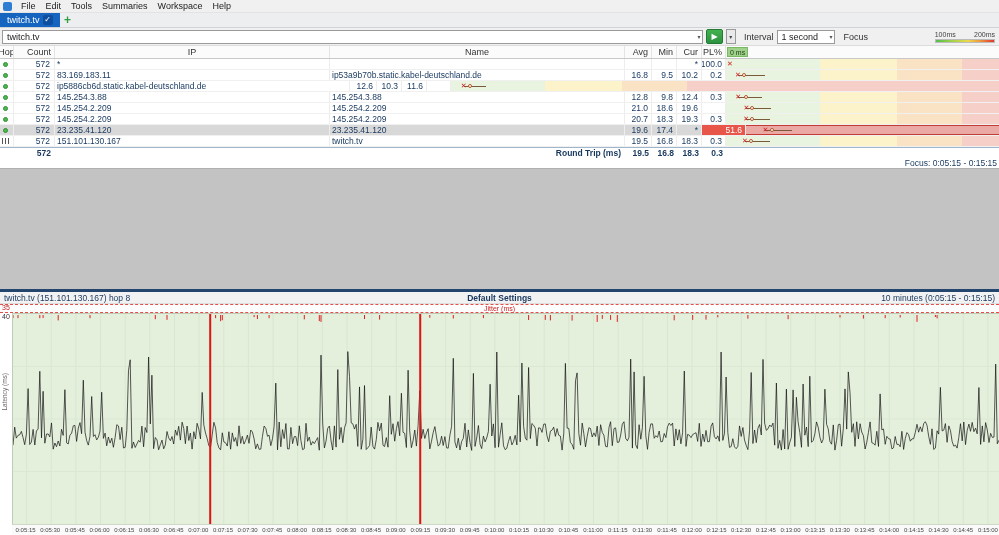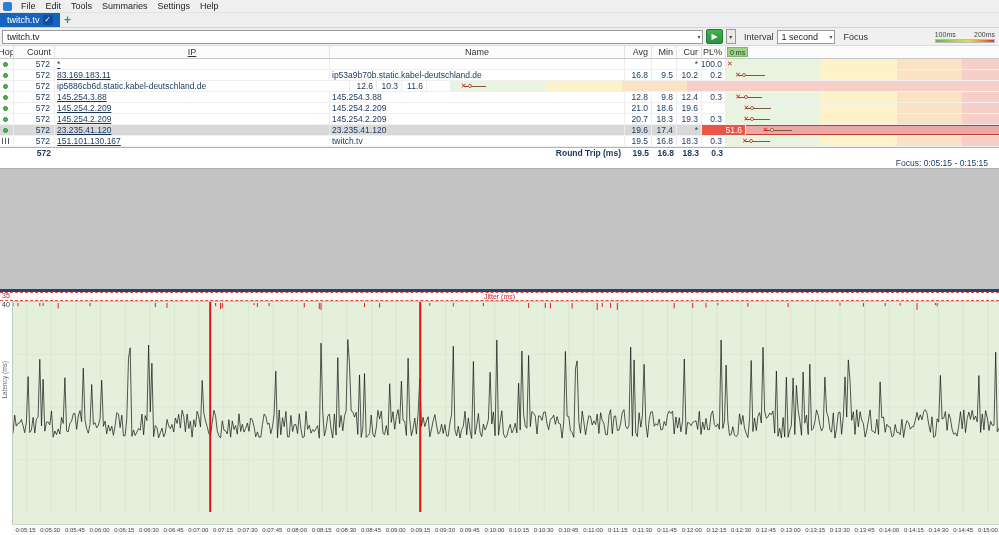--- a/index.html
+++ b/index.html
@@ -27,21 +27,21 @@
 .tlabel{margin-left:5px;font-size:9px;}
 .interval-combo{width:62px;}
 .focus-combo{width:64px;margin-top:42px;}
 .legend{margin-left:auto;margin-right:2px;width:64px;display:flex;flex-direction:column;gap:1px;}
 .legendlabels{display:flex;justify-content:space-between;font-size:7px;color:#444;line-height:7px;}
 .legendbar{height:4px;background:linear-gradient(90deg,#54bd4b 0%,#a8d44a 30%,#ecd94d 55%,#ec9b3e 75%,#e2372c 100%);border:1px solid #bbb;}
 
 
 .col-hop{flex:0 0 14px;width:14px;}
 .col-count{flex:0 0 41px;width:41px;}
-.col-ip{flex:0 0 275px;width:275px;text-decoration:underline;}
+.col-ip{flex:0 0 275px;width:275px;}
 .col-name{flex:0 0 295px;width:295px;}
 .col-avg{flex:0 0 27px;width:27px;}
 .col-min{flex:0 0 25px;width:25px;}
 .col-cur{flex:0 0 25px;width:25px;}
 .col-pl{flex:0 0 24px;width:24px;}
 .col-graph{flex:1 1 auto;position:relative;}
 
 .thead{height:13px;display:flex;background:#fbfbfb;border-bottom:1px solid #c8c8c8;font-size:9px;color:#333;flex:0 0 auto;}
 .thead>div{border-right:1px solid #e4e4e4;height:100%;display:flex;align-items:center;justify-content:center;overflow:hidden;}
 .thead .col-count,.thead .col-avg,.thead .col-min,.thead .col-cur,.thead .col-pl{justify-content:flex-end;padding-right:3px;}
@@ -64,21 +64,21 @@
 .rangeline{position:absolute;top:50%;height:1px;background:#7a5a3a;}
 .xmark{position:absolute;top:50%;transform:translate(-50%,-52%);color:#d22222;font-size:7px;font-weight:bold;line-height:1;}
 .curdot{position:absolute;top:50%;width:4px;height:4px;border:1px solid #b5552a;border-radius:50%;background:#fff;transform:translate(-50%,-50%);}
 
 .tfoot{height:11px;display:flex;font-size:8.5px;color:#17375e;font-weight:bold;background:#fff;border-top:1px solid #9fb6cd;flex:0 0 auto;}
 .tfoot>div{height:100%;display:flex;align-items:center;overflow:hidden;white-space:nowrap;}
 .tfoot .col-name{justify-content:flex-end;padding-right:4px;}
 .tfoot .col-count{justify-content:flex-end;padding-right:4px;}
 .tfoot .col-avg,.tfoot .col-min,.tfoot .col-cur,.tfoot .col-pl{justify-content:flex-end;padding-right:3px;}
 
-.focusrow{height:11px;display:flex;justify-content:flex-end;align-items:center;font-size:8.5px;color:#17375e;padding-right:11px;border-bottom:1px solid #b0b0b0;flex:0 0 auto;background:#fff;}
+.focusrow{height:11px;display:flex;justify-content:flex-end;align-items:center;font-size:8.5px;color:#17375e;padding-right:2px;border-bottom:1px solid #b0b0b0;flex:0 0 auto;background:#fff;}
 
 .grayfill{flex:1 1 auto;background:#c3c3c3;}
 
 
 .bottompane{flex:0 0 246px;display:flex;flex-direction:column;background:#fff;}
 .splitter{height:3px;background:#24456e;flex:0 0 auto;}
 .inforow{height:12px;background:#f2f2f2;position:relative;display:flex;align-items:center;font-size:8.5px;color:#17375e;flex:0 0 auto;border-bottom:1px solid #ddd;}
 .info-left{position:absolute;left:4px;}
 .info-center{position:absolute;left:0;right:0;text-align:center;font-weight:bold;}
 .info-right{position:absolute;right:4px;}
@@ -96,21 +96,21 @@
 </style>
 </head>
 <body>
 
 <div class="menubar">
   <span class="appicon"></span>
   <span class="menuitem">File</span>
   <span class="menuitem">Edit</span>
   <span class="menuitem">Tools</span>
   <span class="menuitem">Summaries</span>
-  <span class="menuitem">Settings</span>
+  <span class="menuitem">Workspace</span>
   <span class="menuitem">Help</span>
 </div>
 
 <div class="tabbar">
   <div class="tab">
     <span>twitch.tv</span>
     <span class="tabcheck">✓</span>
   </div>
   <div class="addtab">+</div>
 </div>
@@ -308,20 +308,25 @@
 </div>
 
 <div class="focusrow">
   <span>Focus: 0:05:15 - 0:15:15</span>
 </div>
 
 <div class="grayfill"></div>
 
 <div class="bottompane">
   <div class="splitter"></div>
+  <div class="inforow">
+    <span class="info-left">twitch.tv (151.101.130.167) hop 8</span>
+    <span class="info-center">Default Settings</span>
+    <span class="info-right">10 minutes (0:05:15 - 0:15:15)</span>
+  </div>
   <div class="losslane">
     <span class="jitterlabel">Jitter (ms)</span>
   </div>
   <div class="graphrow">
     <div class="yaxis">
       <span class="ymax-jitter">35</span>
       <span class="ymax-lat">40</span>
       <span class="ylab">Latency (ms)</span>
     </div>
     <div class="plot">

